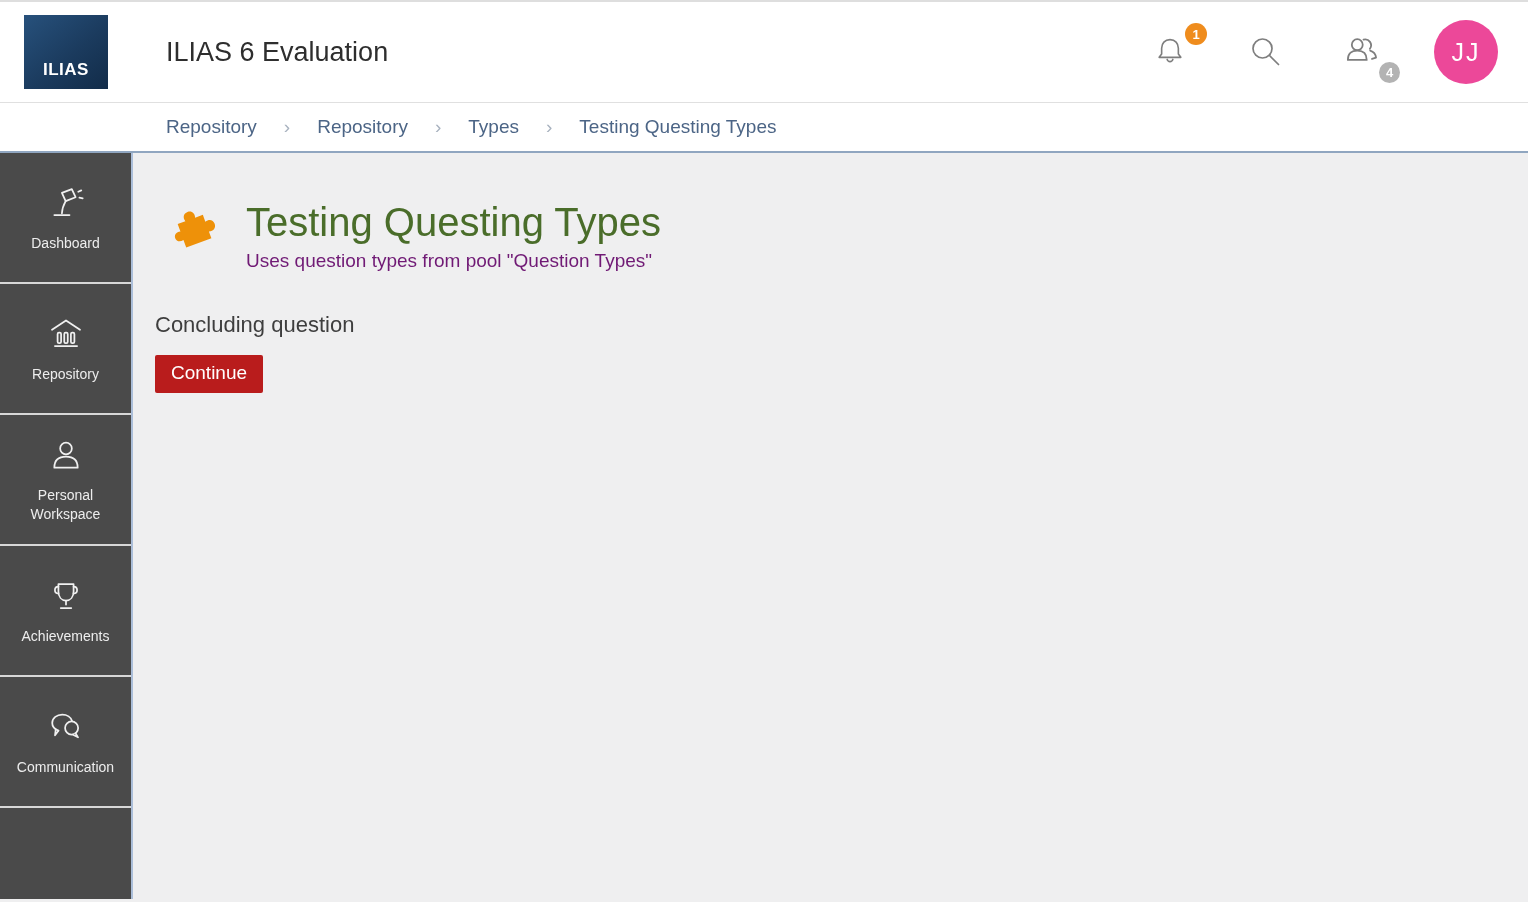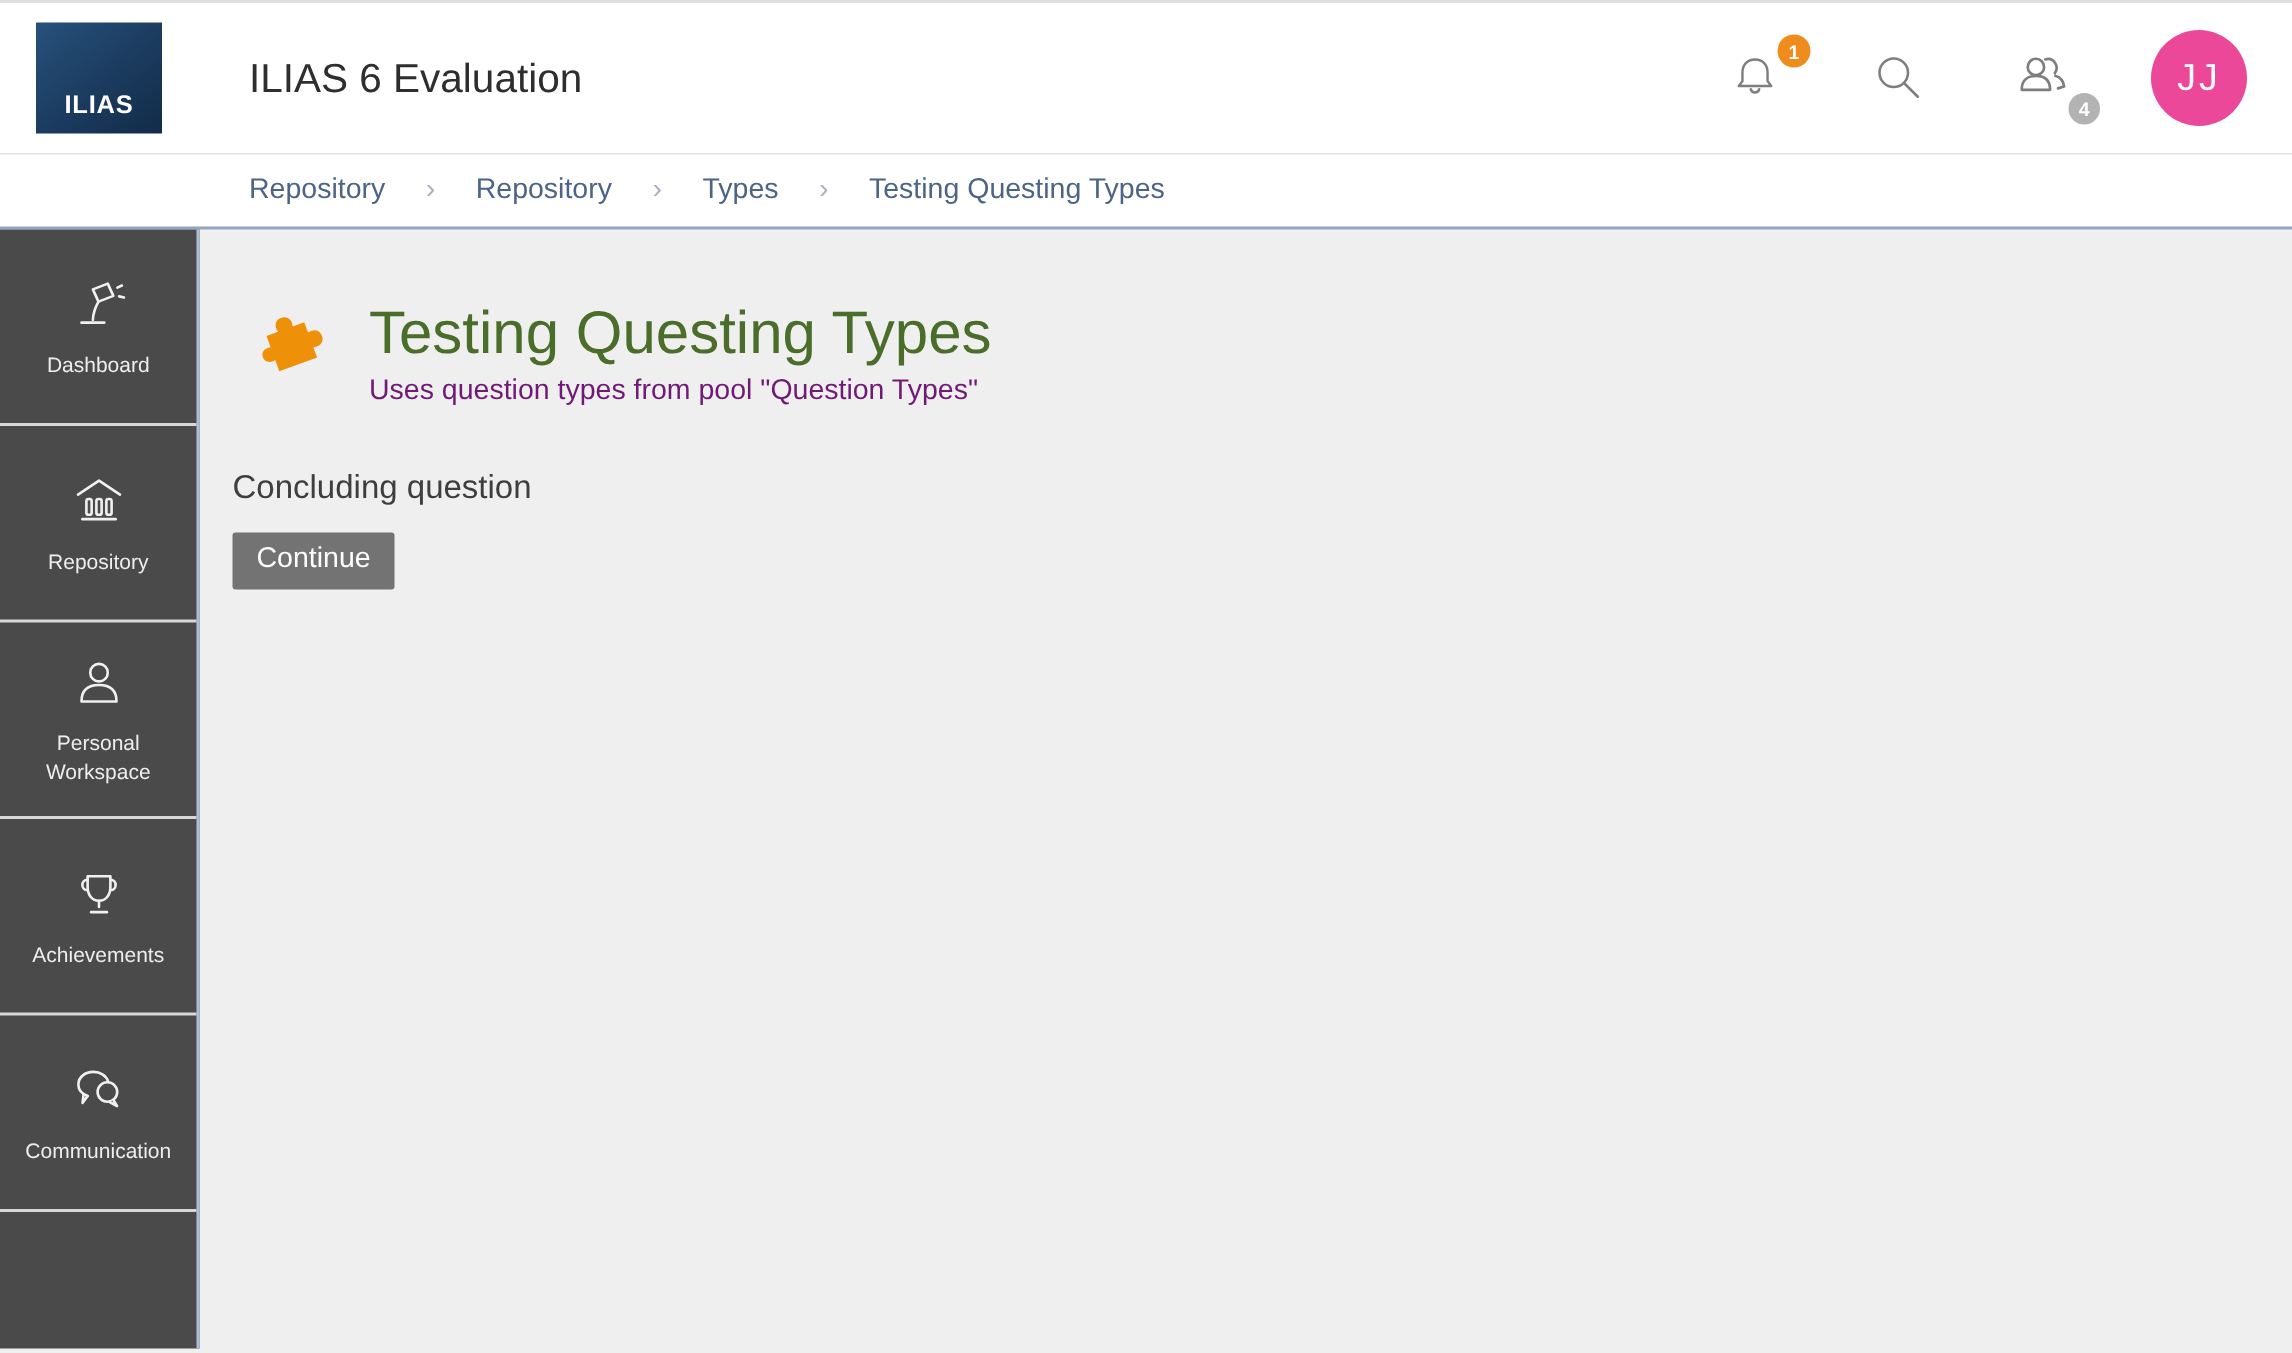--- a/index.html
+++ b/index.html
@@ -80,21 +80,21 @@
   
   .content { flex:1 1 auto; padding:46px 0 0 22px; }
   .title-row { display:flex; align-items:flex-start; margin-left:13px; }
   .obj-icon { width:50px; height:50px; margin-top:3px; flex:0 0 auto; }
   .title-col { margin-left:28px; }
   .page-title { font-size:40px; font-weight:400; color:#4a6d2a; line-height:1.15; }
   .page-subtitle { font-size:19px; color:#701a75; margin-top:5px; }
   .section-label { font-size:22px; color:#3e3e3e; margin-top:40px; }
   .continue-btn {
     display:inline-block; margin-top:17px;
-    background:#737373; color:#ffffff;
+    background:#b91c1c; color:#ffffff;
     font-family:"Liberation Sans", sans-serif;
     font-size:19px; border:none; border-radius:2px;
     padding:7px 16px 9px 16px; cursor:pointer;
   }
 </style>
 </head>
 <body>
 
 <div class="top-strip"></div>
 

